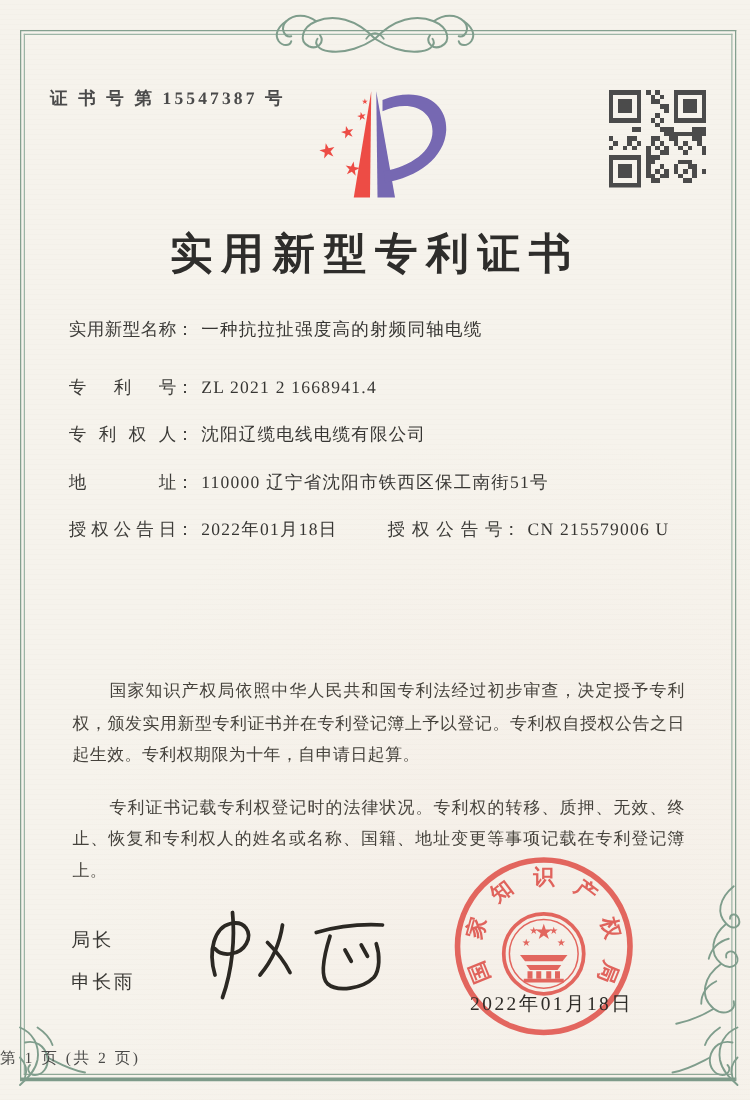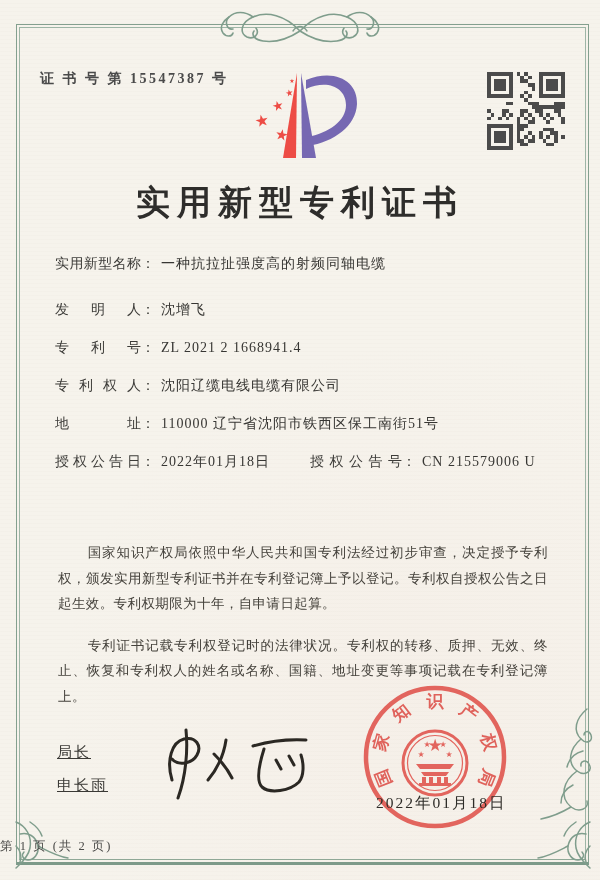--- a/index.html
+++ b/index.html
@@ -59,21 +59,21 @@
   .frow-grant{position:relative;}
   
   .body-text{
     position:absolute;left:42px;right:36px;top:524px;
     font-size:13.5px;line-height:25.5px;letter-spacing:0.4px;
     color:#45423c;text-align:justify;
   }
   .body-text p{margin:16px;text-indent:2.2em;}
   
   .signer{position:absolute;left:57px;top:743px;font-size:15px;color:#3a3935;}
-  .signer div{margin-bottom:14px;letter-spacing:2px;text-decoration:underline;}
+  .signer div{margin-bottom:14px;letter-spacing:2px;}
   .signature{position:absolute;left:150px;top:722px;}
   
   .seal{position:absolute;left:360px;top:681px;}
   .seal-date{
     position:absolute;left:376px;top:793px;
     font-size:15.5px;letter-spacing:2px;color:#2e2c28;
     font-family:"Liberation Serif","DejaVu Serif",serif;
   }
   
   .footer{
@@ -257,23 +257,20 @@
       <rect x="2" y="16" width="3" height="3" fill="#4b4b4b"></rect>
     </svg>
 
   <div class="title">实用新型专利证书</div>
 
   <div class="fields">
     <div class="frow first">
       <span class="flabel">实用新型名称</span><span class="fcolon">：</span><span class="fvalue">一种抗拉扯强度高的射频同轴电缆</span>
     </div>
     <div class="frow">
-      <span class="flabel">发明人</span><span class="fcolon">：</span><span class="fvalue">沈增飞</span>
-    </div>
-    <div class="frow">
       <span class="flabel">专利号</span><span class="fcolon">：</span><span class="fvalue">ZL 2021 2 1668941.4</span>
     </div>
     <div class="frow">
       <span class="flabel">专利权人</span><span class="fcolon">：</span><span class="fvalue">沈阳辽缆电线电缆有限公司</span>
     </div>
     <div class="frow">
       <span class="flabel">地址</span><span class="fcolon">：</span><span class="fvalue">110000 辽宁省沈阳市铁西区保工南街51号</span>
     </div>
     <div class="frow frow-grant">
       <span>

